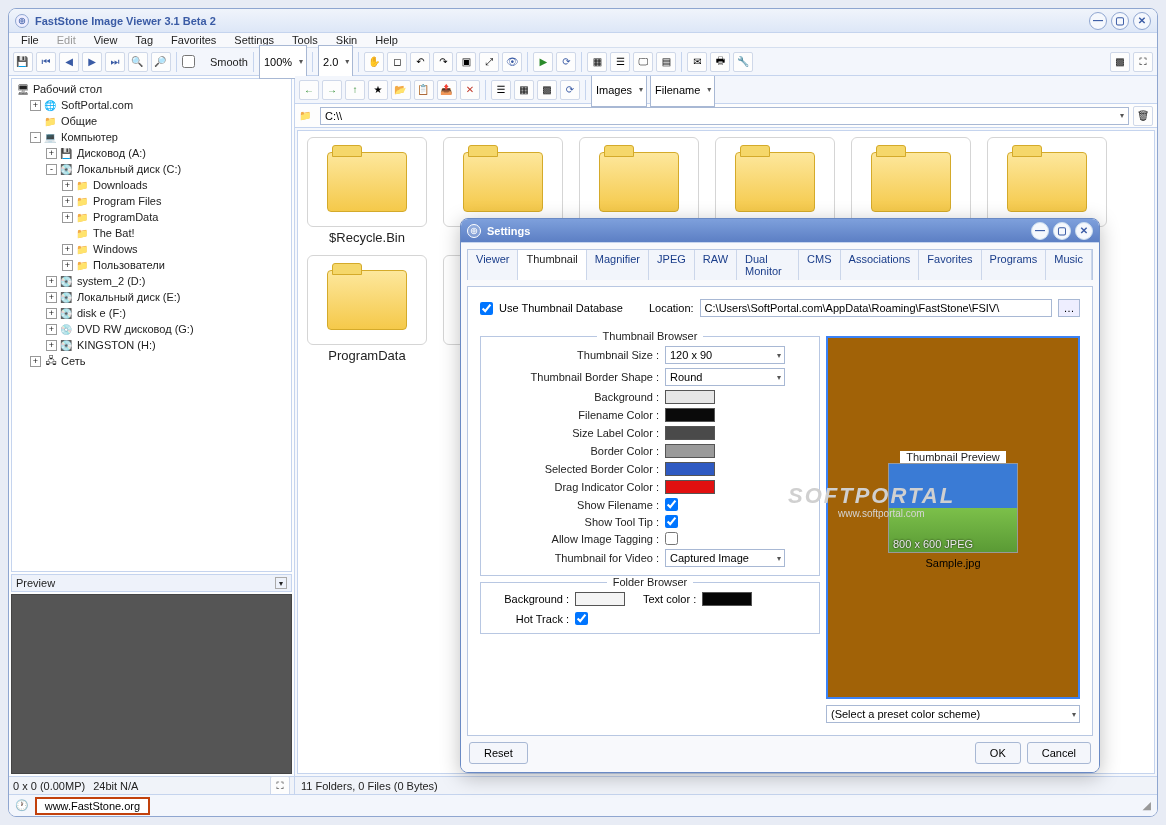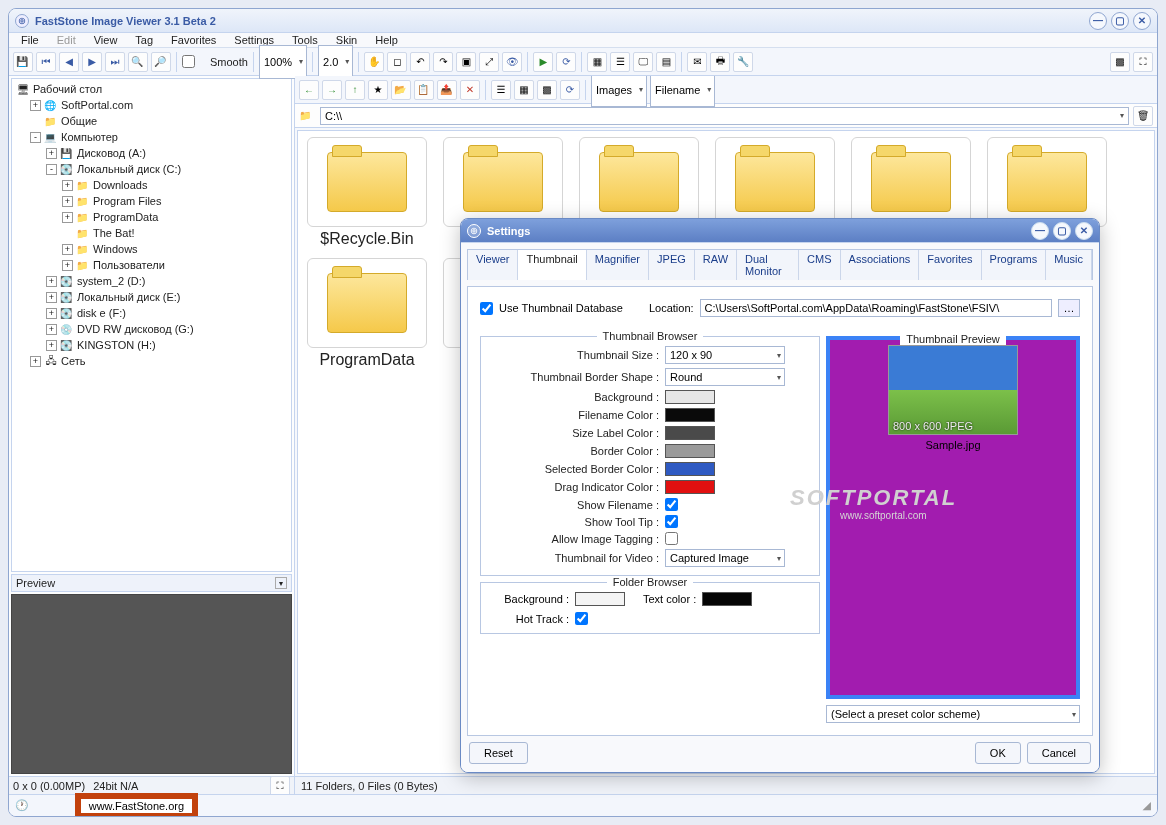--- a/index.html
+++ b/index.html
@@ -39,21 +39,21 @@
 .right-panel { flex: 1; display: flex; flex-direction: column; background: #f6f8fc; position: relative; }
 .toolbar2 { height: 28px; background: #f3f6fc; border-bottom: 1px solid #c5d4ee; display: flex; align-items: center; padding: 0 4px; gap: 3px; }
 .addrbar { height: 24px; display: flex; align-items: center; padding: 0 4px; gap: 4px; background: #fdfdfd; border-bottom: 1px solid #c5d4ee; }
 .addr-input { flex: 1; height: 18px; border: 1px solid #a8b8d4; background: #fff; padding: 0 4px; display:flex; align-items:center; position:relative;}
 .addr-input::after{content:"▾"; position:absolute; right:4px; font-size:8px; color:#555;}
 .thumb-area { flex: 1; background: #fff; border: 1px solid #c5d4ee; margin: 2px; padding: 6px; display: flex; flex-wrap: wrap; gap: 10px; align-content: flex-start; overflow: hidden; }
 .thumb { width: 126px; display: flex; flex-direction: column; align-items: center; }
 .thumb-folder { width: 120px; height: 90px; border: 1px solid #d5d5d5; border-radius: 6px; background: #fff; display: flex; align-items: center; justify-content: center; }
 .folder-shape { width: 80px; height: 60px; background: linear-gradient(to bottom,#fde79c,#f5c94a); border: 1px solid #d4aa2a; border-radius: 4px; position: relative; }
 .folder-shape::before { content: ""; position:absolute; top:-8px; left:4px; width:28px; height:10px; background:#f5d76a; border:1px solid #d4aa2a; border-radius:3px 3px 0 0;}
-.thumb-label { margin-top: 3px; font-size: 16px; color: #222; text-align: left; }
+.thumb-label { margin-top: 3px; font-size: 13px; color: #222; text-align: left; }
 .status-right { height: 18px; background: #f0f3f9; border-top: 1px solid #c5d4ee; display: flex; align-items: center; padding: 0 6px; font-size: 11px; color: #222; }
 
 .bottombar { height: 22px; background: #f3f6fc; border-top: 1px solid #c5d4ee; display: flex; align-items: center; padding: 0 6px; gap: 6px; font-size: 11px; }
 
 
 .settings-window { position: absolute; left: 460px; top: 218px; width: 640px; height: 555px; background: #fdfdfd; border: 1px solid #6a8ac4; border-radius: 8px; box-shadow: 0 4px 20px rgba(0,0,0,.25); display: flex; flex-direction: column; overflow: hidden; }
 .settings-window .titlebar { background: linear-gradient(to bottom, #7ea0dc, #5c7fc4); color: #fff; }
 .settings-window .titlebar .pin-icon{border-color:#fff;color:#fff;background:rgba(255,255,255,.2);}
 .settings-window .win-btn { border-color:#cde; }
 .settings-body { flex:1; padding: 6px; display:flex; flex-direction:column; gap:6px; background:#f8f9fc;}
@@ -68,21 +68,21 @@
 .form-grid .lbl { text-align:right; color:#222; }
 .color-swatch { width:50px; height:14px; border:1px solid #555; }
 input[type=checkbox]{ width:13px; height:13px; }
 .small-select { height:18px; border:1px solid #a8b8d4; padding:0 16px 0 4px; position:relative; display:inline-flex; align-items:center; background:#fff;}
 .small-select::after{content:"▾";position:absolute;right:3px;font-size:8px;color:#555;}
 .loc-input { flex:1; height:18px; border:1px solid #a8b8d4; padding:0 4px; display:flex; align-items:center;}
 .browse-btn{width:22px;height:18px; border:1px solid #a8b8d4; background:#eef; display:flex;align-items:center;justify-content:center;cursor:pointer;}
 .settings-cols{display:flex; gap:6px; flex:1;}
 .left-col{width:340px; display:flex; flex-direction:column; gap:6px;}
 .right-col{flex:1; display:flex; flex-direction:column; gap:6px;}
-.preview-thumb{ border:4px solid #3b82f6; flex:1; display:flex; flex-direction:column; align-items:center; justify-content:flex-start; background:#a21caf;}
+.preview-thumb{ border:2px solid #3b82f6; flex:1; display:flex; flex-direction:column; align-items:center; justify-content:center; background:#a16207;}
 .sample-img { width:130px; height:90px; border:1px solid #999; background: linear-gradient(to bottom, #3a7bd5 0%, #3a7bd5 50%, #7cc04a 50%, #5a9a35 100%); position:relative;}
 .sample-label{margin-top:4px;font-size:11px;}
 .buttons-row{display:flex; gap:6px; padding:0 2px 2px;}
 .btn{height:22px; padding:0 14px; border:1px solid #a8b8d4; background:#f4f6fb; border-radius:3px; cursor:pointer; display:flex;align-items:center;}
 </style>
 </head>
 <body>
 
 <div class="main-window">
   <div class="titlebar">
@@ -340,21 +340,21 @@
           </div>
         </div>
       <div class="status-right">
           <span>11 Folders, 0 Files (0 Bytes)</span>
         </div>
     </div>
   </div>
 
   <div class="bottombar">
     <span>🕐</span>
-    <span style="border:6px solid #c2410c;padding:1px 8px;background:#fff;margin-left:40px;">www.FastStone.org</span>
+    <span style="border:2px solid #c2410c;padding:1px 8px;background:#fff;">www.FastStone.org</span>
     <span style="margin-left:auto;color:#999;">◢</span>
   </div>
 </div>
 
 <div class="settings-window">
   <div class="titlebar">
     <span class="pin-icon">◎</span>
     <span>Settings</span>
     <div class="win-controls">
       <div class="win-btn">—</div>

